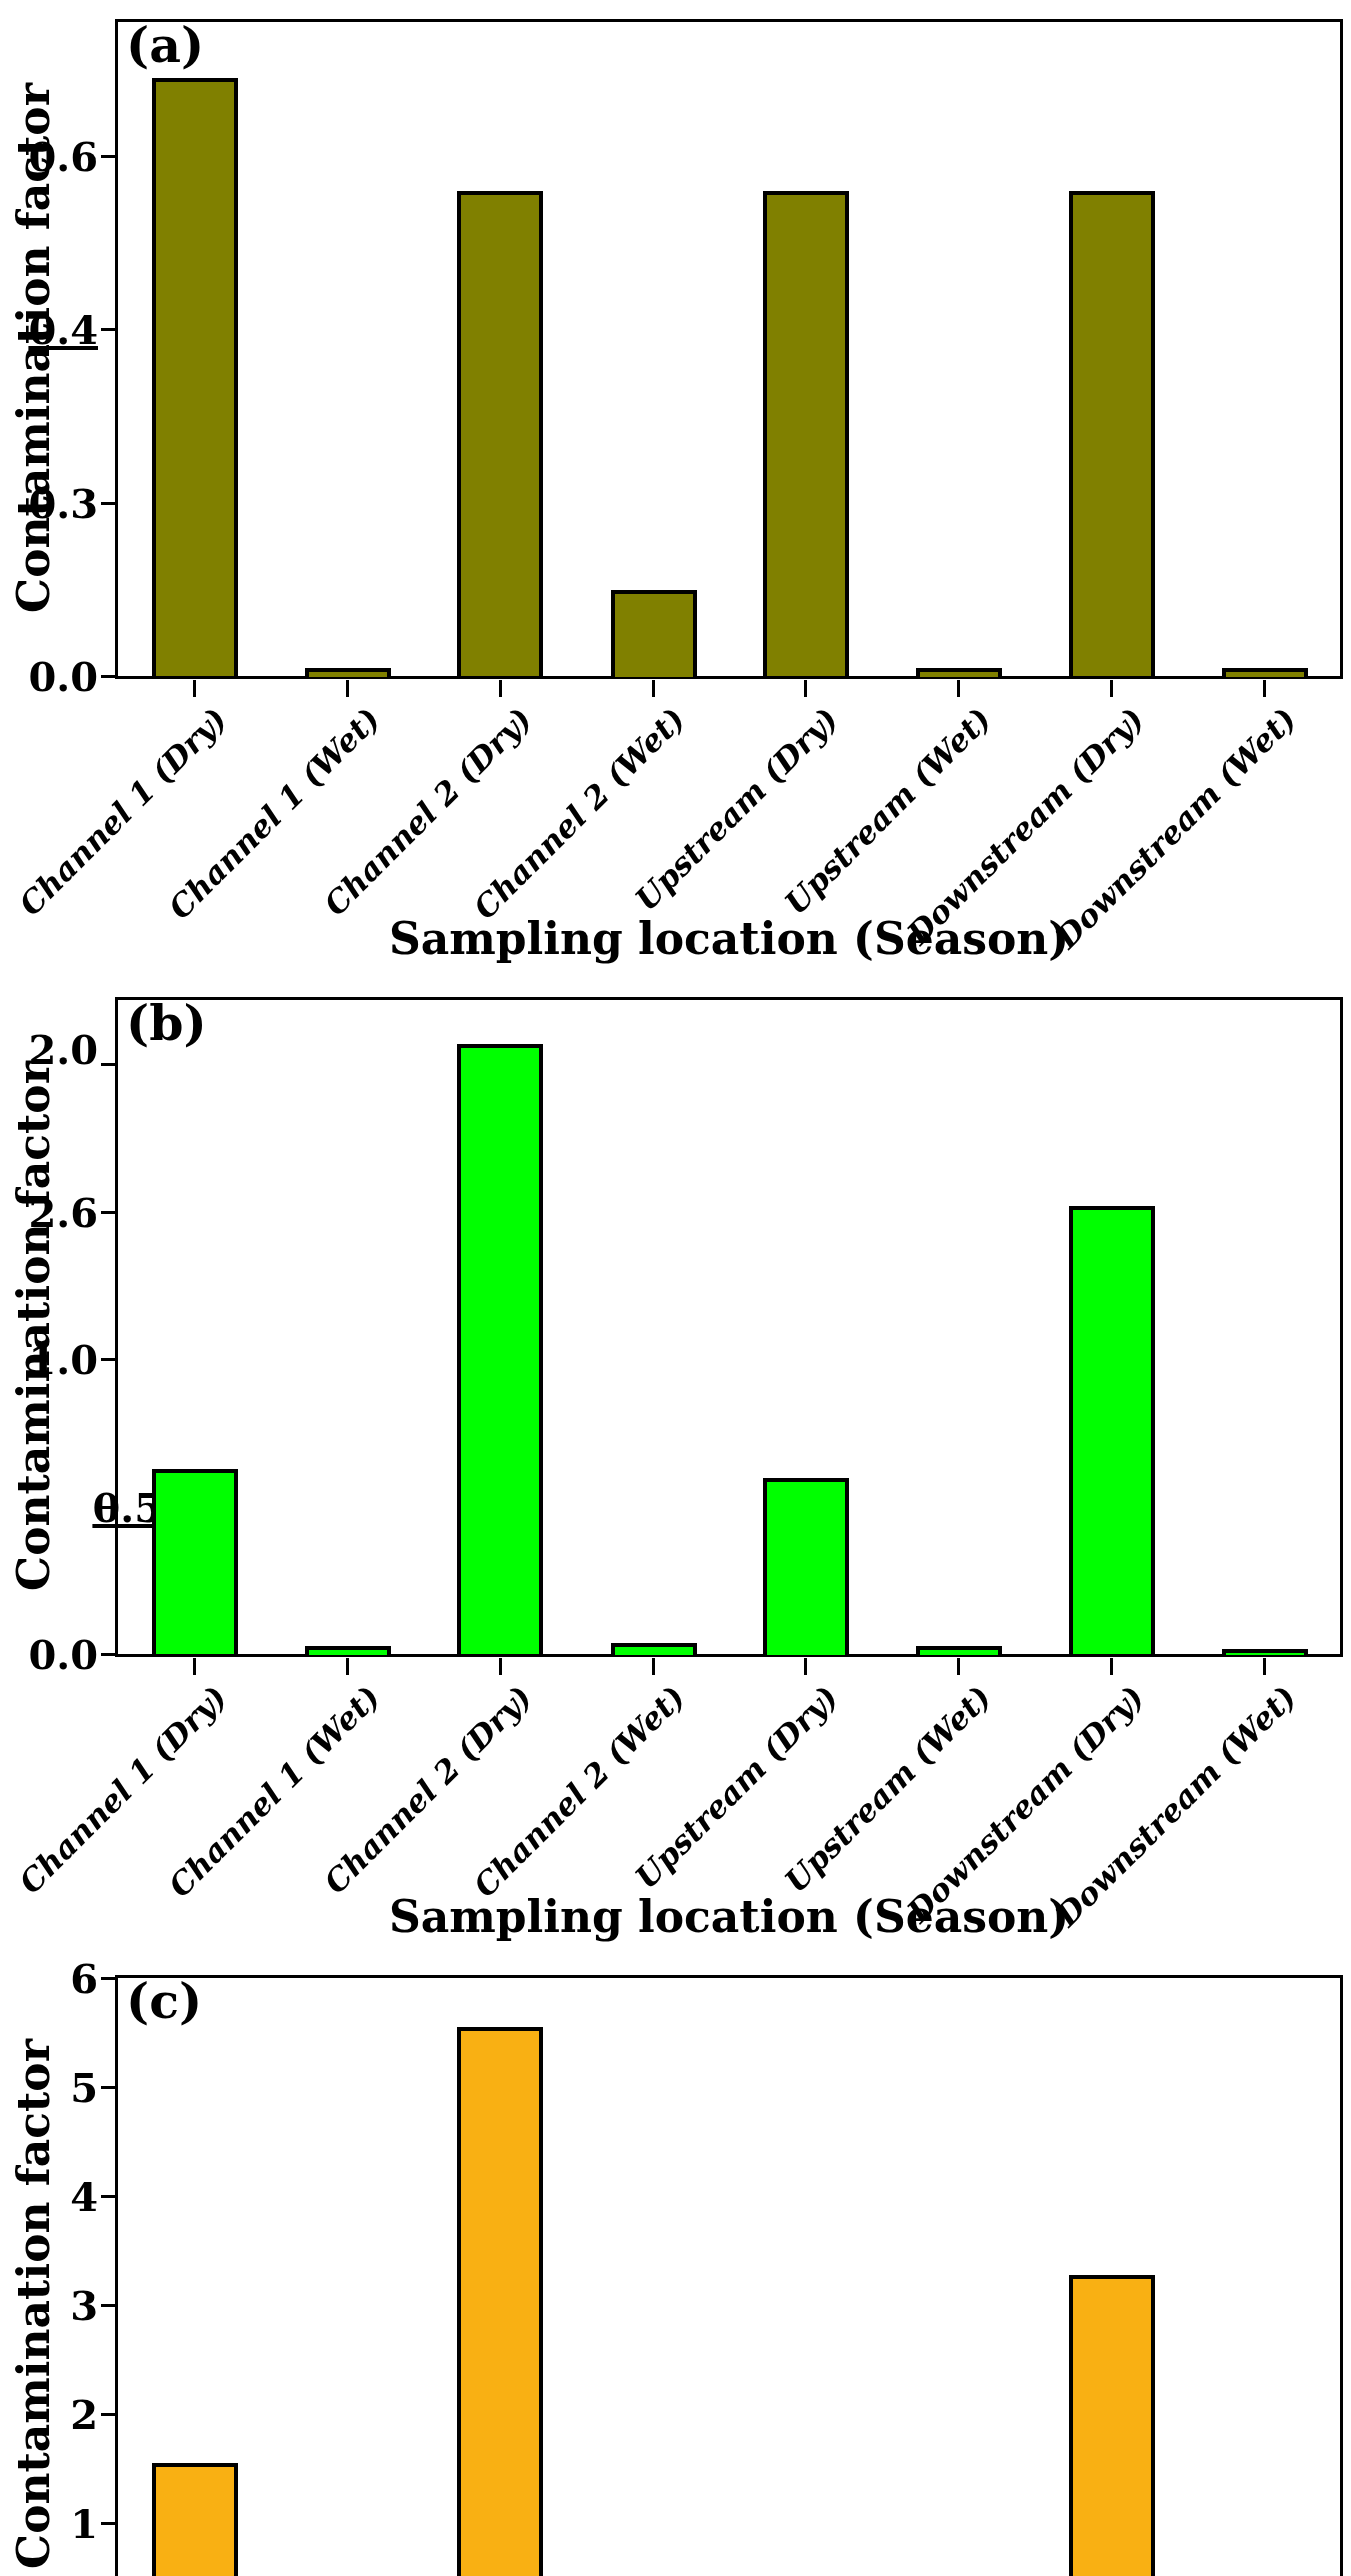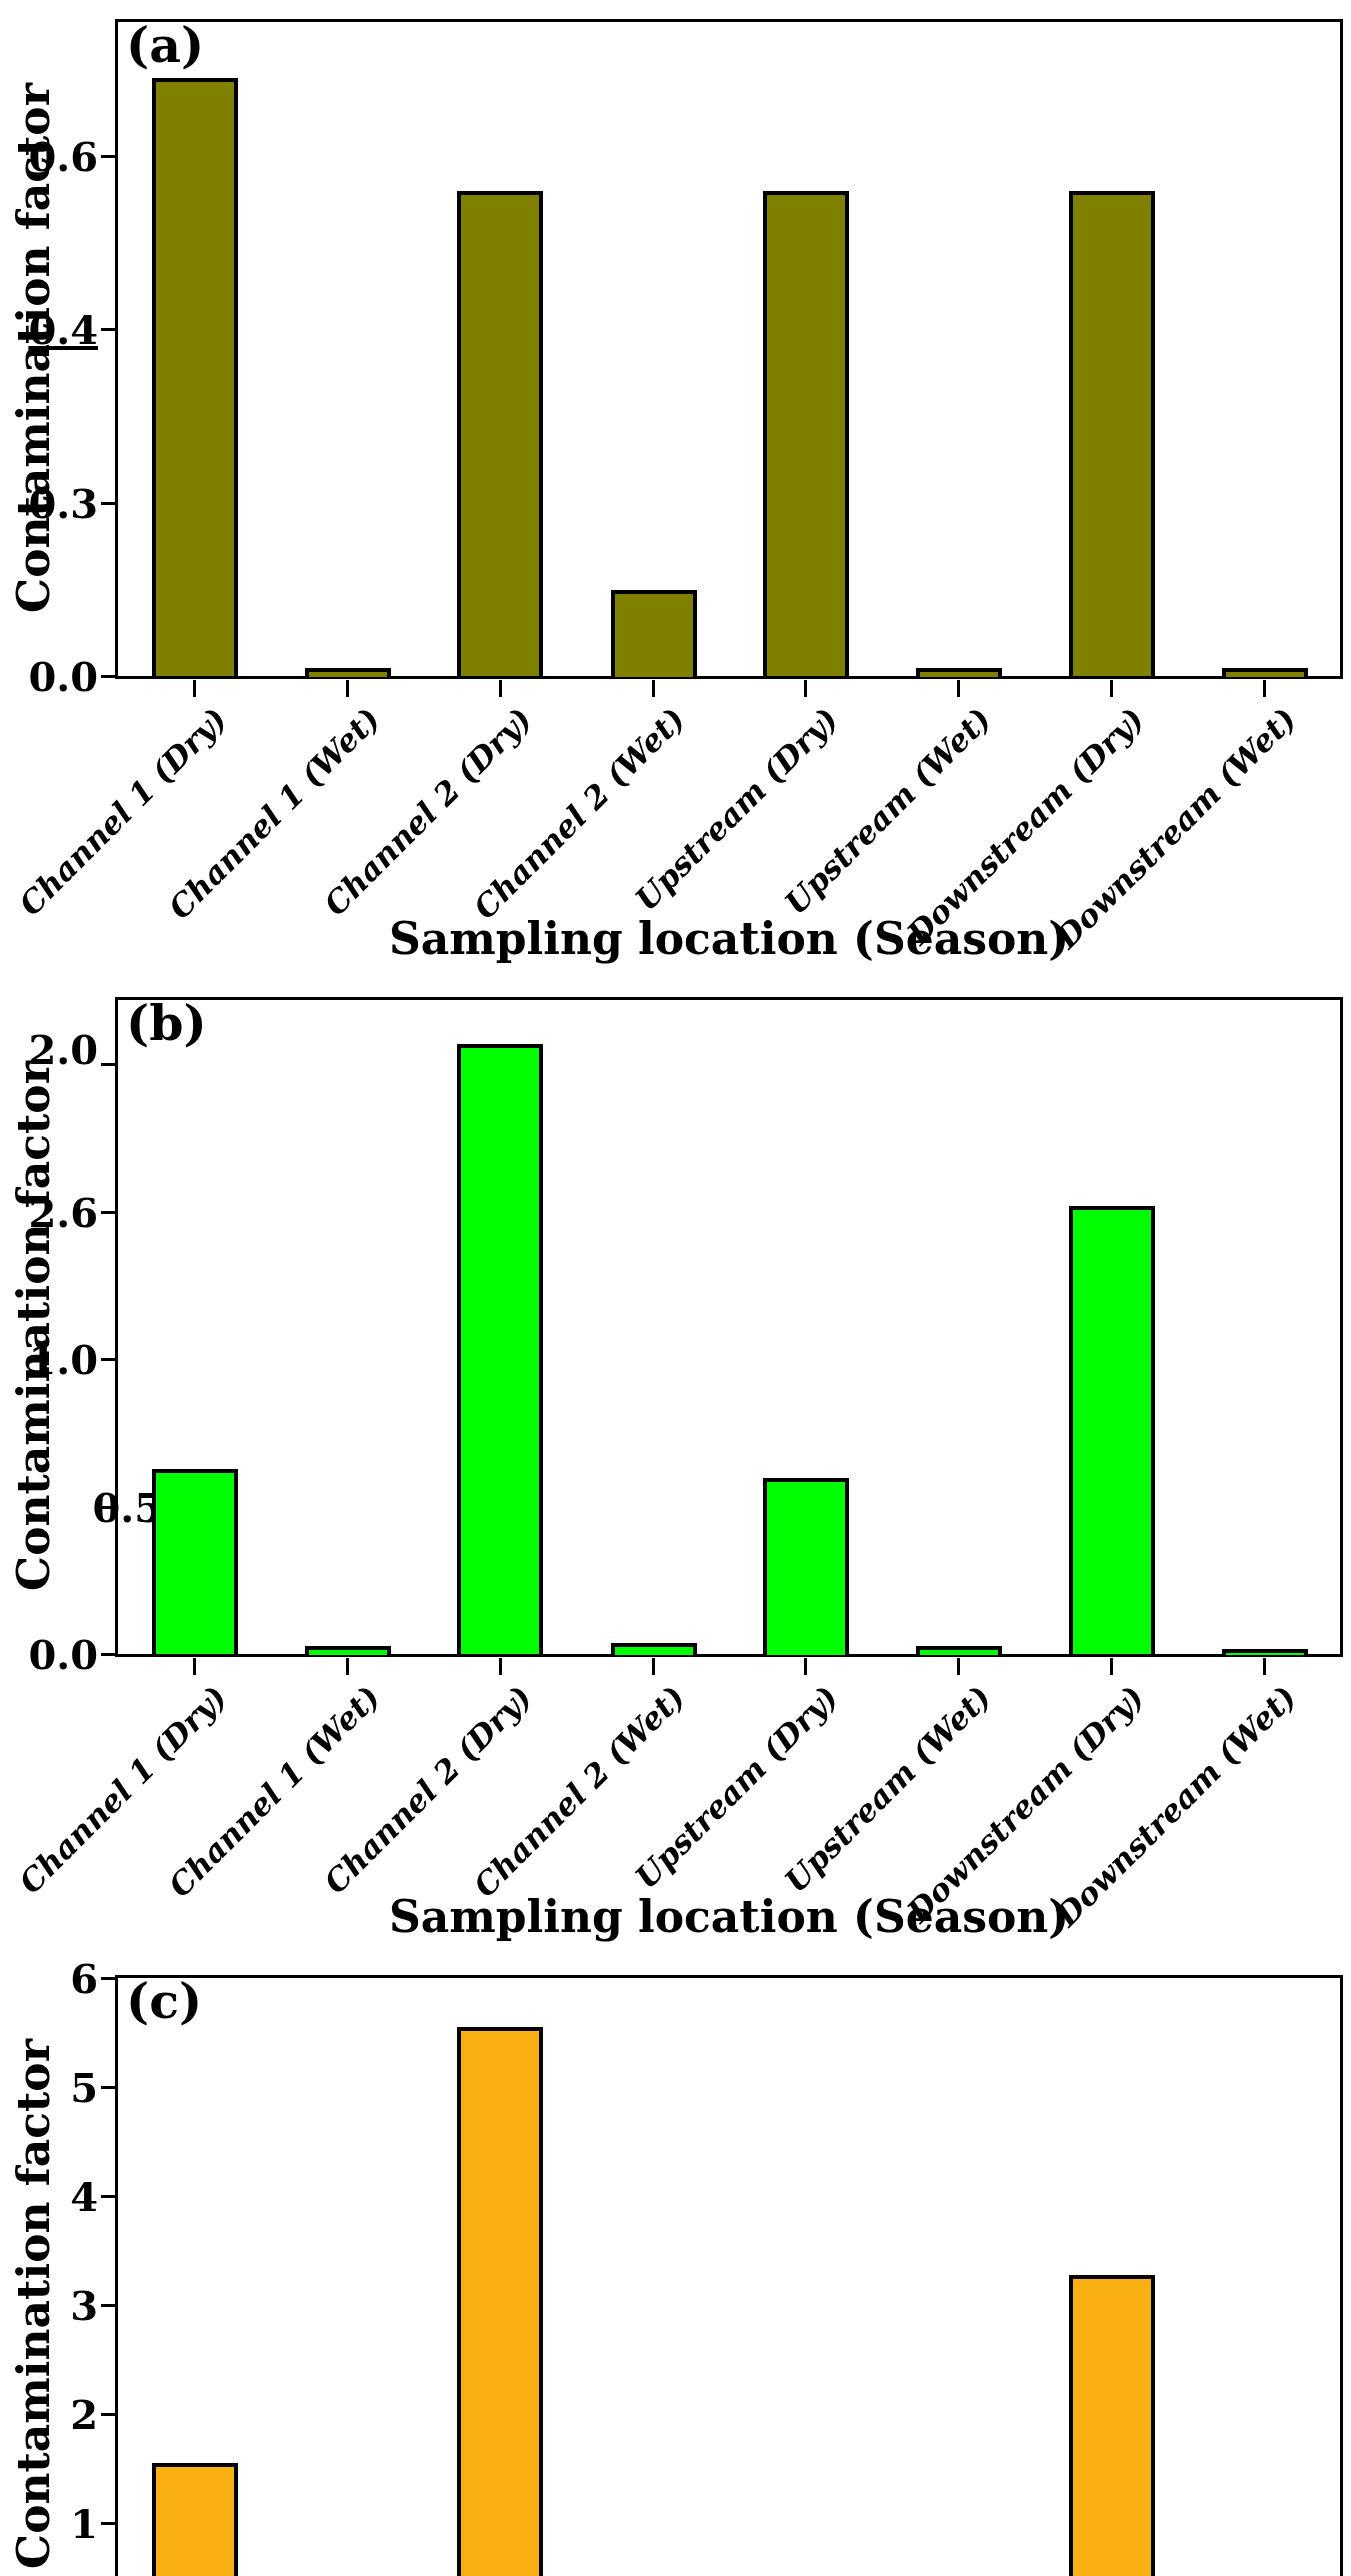--- a/index.html
+++ b/index.html
@@ -132,21 +132,21 @@
   </section>
 
 <section class="panel" style="top:978px">
   <div class="plot-box"></div>
   <div class="panel-label">(b)</div>
   <div class="y-title">Contamination factor</div>
   <div class="x-title">Sampling location (Season)</div>
 <div class="ytick" style="left: 101px; top: 675px;"></div>
     <div class="ytick-label" style="right: 1253px; top: 657px;">0.0</div>
     <div class="ytick" style="left: 101px; top: 528px;"></div>
-    <div class="ytick-label" style="right: 1189px; top: 510px;">0.5</div>
+    <div class="ytick-label" style="right: 1189px; top: 510px; text-decoration: underline;">0.5</div>
     <div class="ytick" style="left: 101px; top: 380px;"></div>
     <div class="ytick-label" style="right: 1253px; top: 362px; text-align: center;">1.0</div>
     <div class="ytick" style="left: 101px; top: 233px;"></div>
     <div class="ytick-label" style="right: 1253px; top: 215px;">2.6</div>
     <div class="ytick" style="left: 101px; top: 85px;"></div>
     <div class="ytick-label" style="right: 1253px; top: 52px;">2.0</div>
     <div class="bar" style="left: 152px; width: 86px; top: 491px; height: 185px; background: rgb(0, 255, 0); border-color: rgb(0, 0, 0);"></div>
     <div class="xtick" style="left: 193px; top: 680px;"></div>
     <div class="xtick-label" style="right: 1141px; top: 702px;">Channel 1 (Dry)</div>
     <div class="bar" style="left: 305px; width: 86px; top: 668px; height: 8.8px; background: rgb(0, 255, 0); border-color: rgb(0, 0, 0);"></div>

